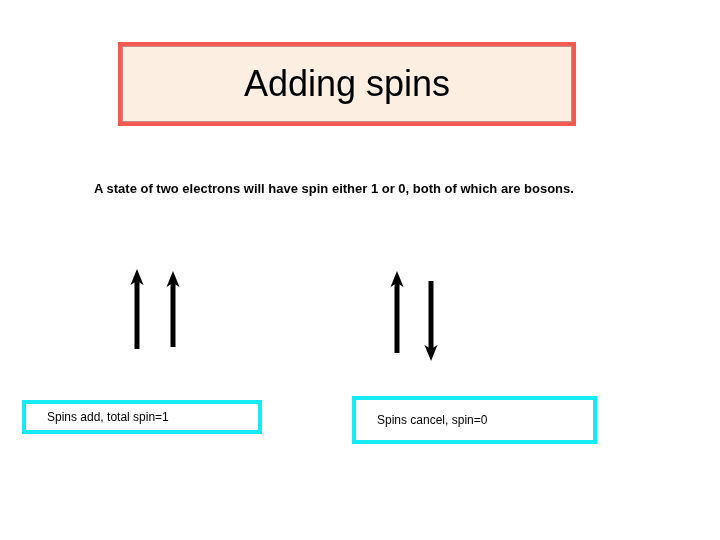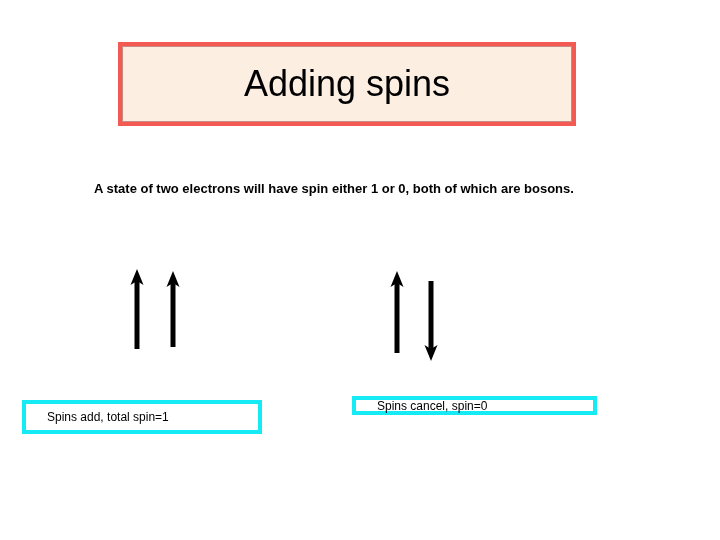--- a/index.html
+++ b/index.html
@@ -101,21 +101,21 @@
   #caption-left-box {
     left: 22px;
     top: 400px;
     width: 240px;
     height: 34px;
   }
   #caption-right-box {
     left: 352px;
     top: 396px;
     width: 245px;
-    height: 19px;
+    height: 48px;
   }
 </style>
 </head>
 <body>
 
 <div id="slide">
 
   <div id="title-box">
     <div id="title-box-inner-line"></div>
     <div id="title-box-face">

